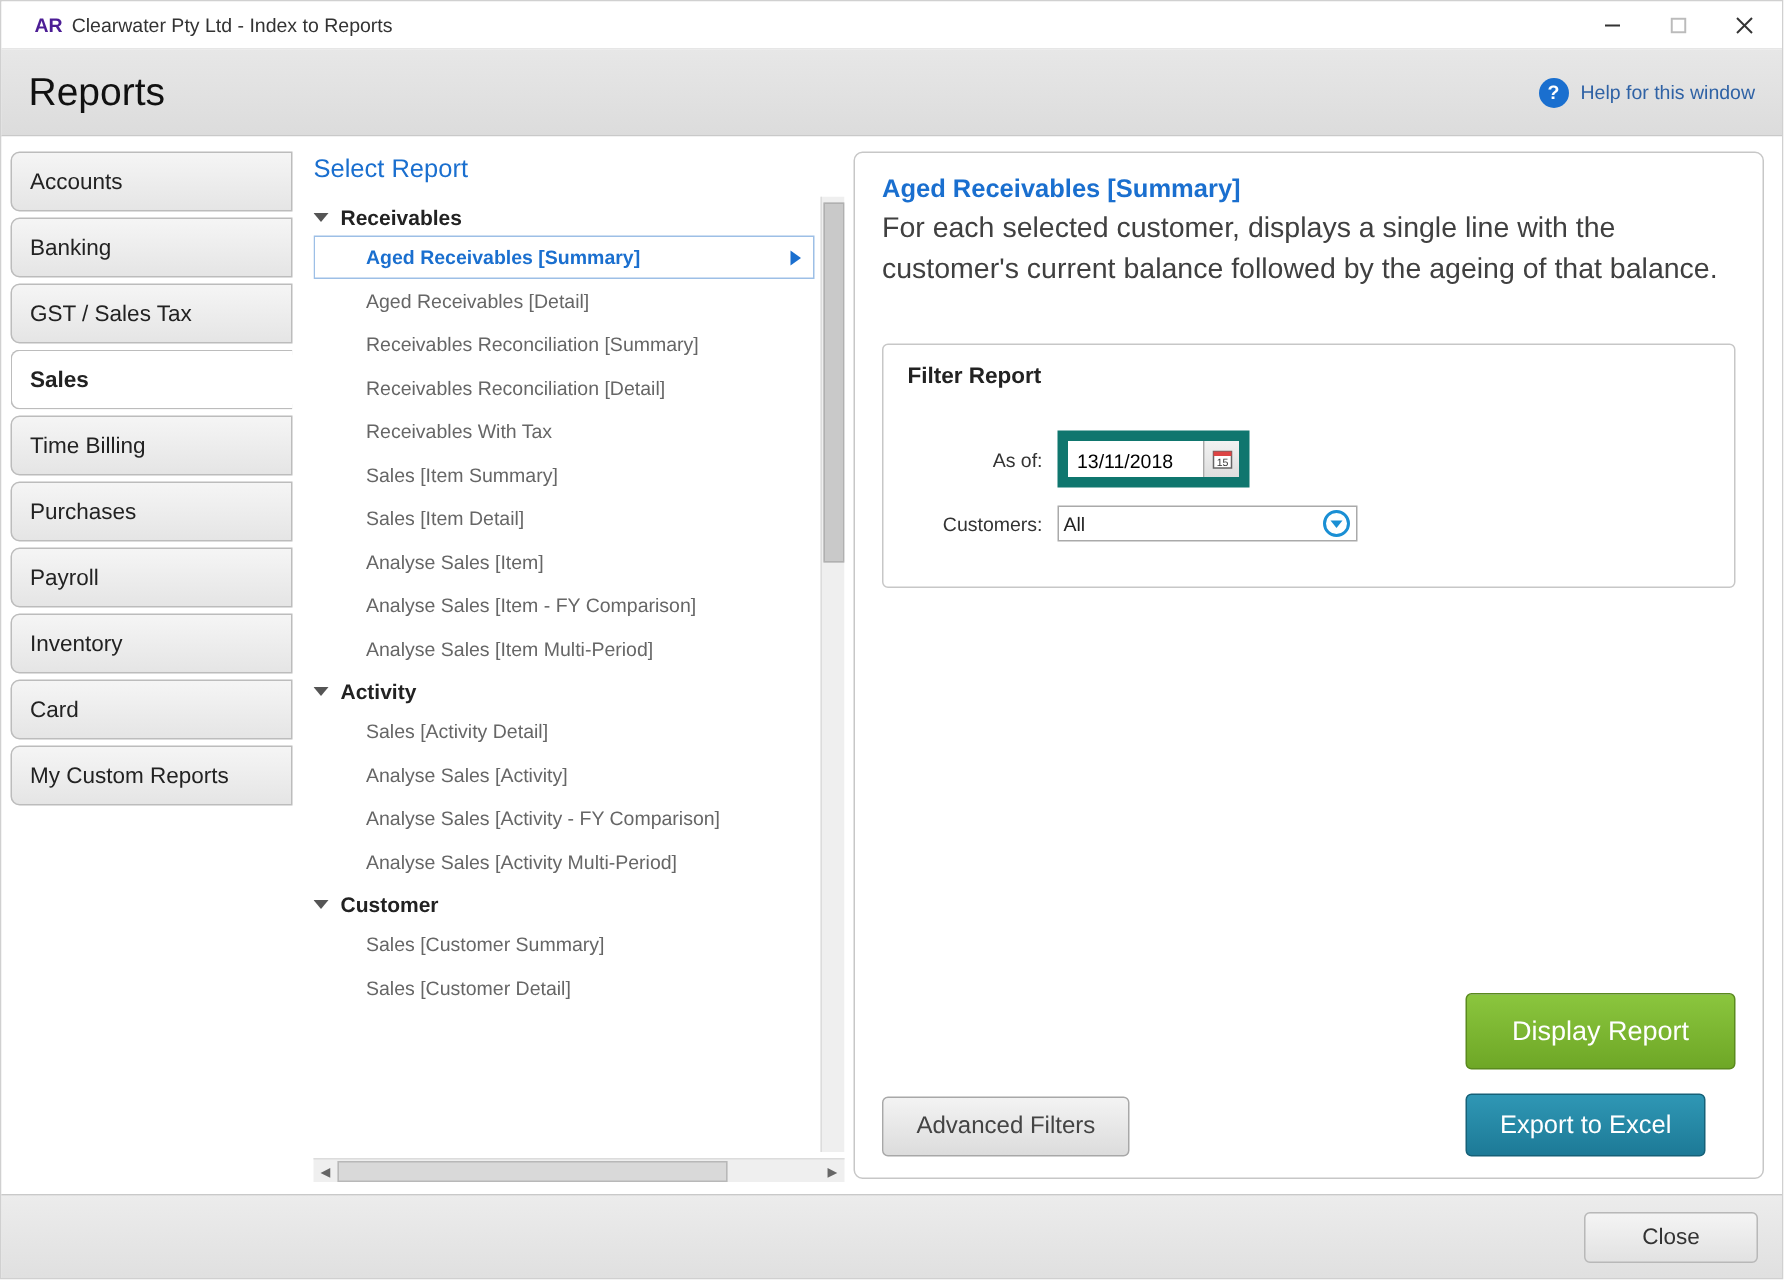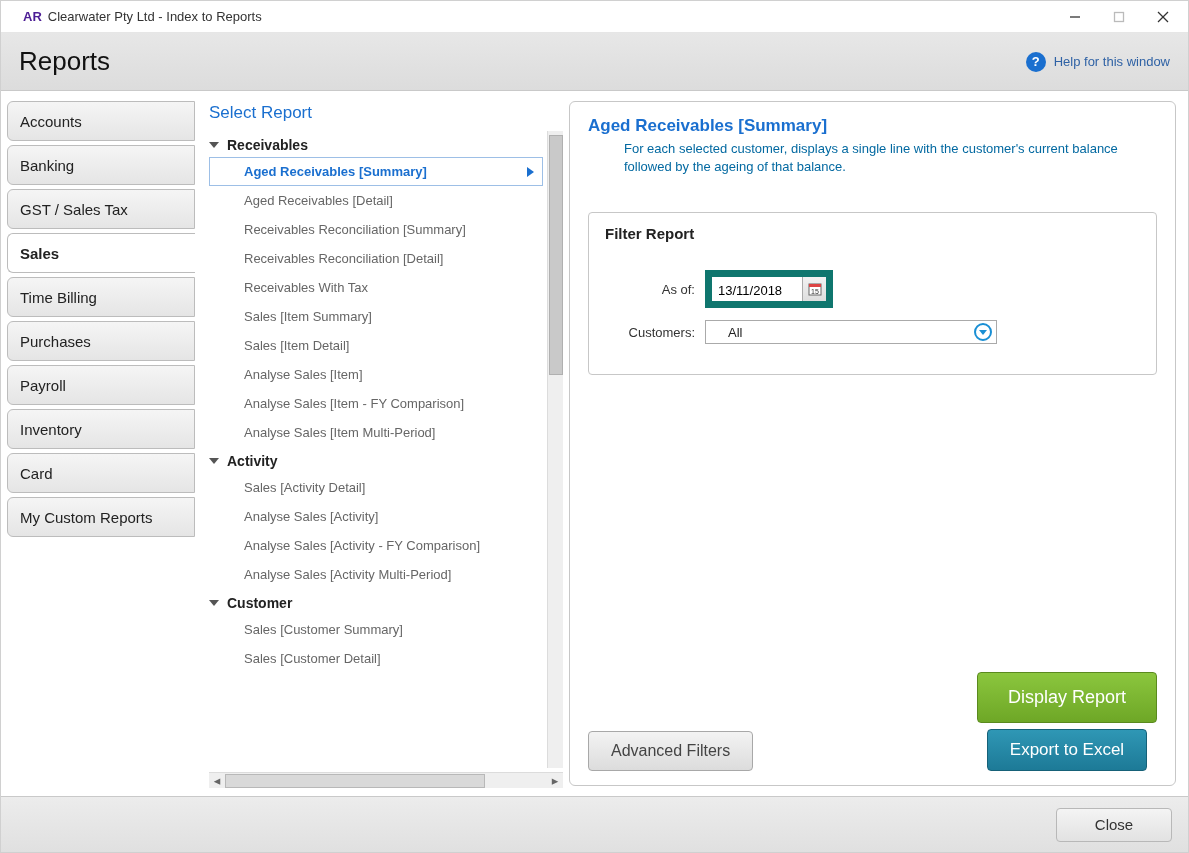--- a/index.html
+++ b/index.html
@@ -169,21 +169,21 @@
   background: #fff;
   padding: 14px 18px;
   display: flex; flex-direction: column;
   position: relative;
 }
 .detail-title {
   color: #1a6fcf; font-weight: bold; font-size: 17px;
   margin-bottom: 4px;
 }
 .detail-desc {
-  color: #0369a1; font-size: 13px; line-height: 1.4; margin-left: 36px;
+  color: #404040; font-size: 19px; line-height: 1.4;
 }
 .filter-box {
   margin-top: 36px;
   border: 1px solid #c7c7c7;
   border-radius: 4px;
   padding: 12px 16px 18px 16px;
 }
 .filter-title {
   font-weight: bold; font-size: 15px; margin-bottom: 28px;
 }
@@ -200,22 +200,22 @@
 .date-input {
   border: none; padding: 3px 6px; width: 90px; font-size: 13px; font-family: inherit;
 }
 .date-btn {
   width: 24px; height: 24px; border-left: 1px solid #aaa;
   background: linear-gradient(to bottom, #f2f2f2, #dedede);
   display: flex; align-items: center; justify-content: center;
   font-size: 10px;
 }
 .combo-wrap {
-  display: flex; align-items: center; border: 1px solid #aaa; width: 292px;
-  justify-content: space-between; padding: 2px 4px 2px 22px;
+  display: flex; align-items: center; border: 1px solid #aaa; width: 200px;
+  justify-content: space-between; padding: 2px 4px 2px 3px;
 }
 .combo-val { font-size: 13px; }
 .combo-btn {
   width: 18px; height: 18px; border-radius: 50%;
   border: 2px solid #1a8fd4;
   display: flex; align-items: center; justify-content: center;
 }
 .combo-btn .tri {
   width: 0; height: 0;
   border-left: 4px solid transparent;
@@ -226,21 +226,21 @@
   margin-top: auto;
   display: flex; align-items: flex-end; justify-content: space-between;
   gap: 12px;
 }
 .btn {
   padding: 10px 22px; font-size: 16px; border-radius: 4px;
   border: 1px solid #a8a8a8;
   background: linear-gradient(to bottom, #f3f3f3, #dcdcdc);
   color: #444; cursor: pointer;
 }
-.btn-stack { display: flex; flex-direction: column; gap: 6px; align-items: center; }
+.btn-stack { display: flex; flex-direction: column; gap: 16px; align-items: flex-start; }
 .btn-green {
   background: linear-gradient(to bottom, #8bc63e, #6ea726);
   border: 1px solid #5a8a1e; color: #fff; font-size: 18px;
   padding: 14px 30px; border-radius: 4px;
 }
 .btn-teal {
   background: linear-gradient(to bottom, #2f97b5, #1d7a97);
   border: 1px solid #166178; color: #fff; font-size: 17px;
   padding: 10px 22px; border-radius: 4px;
 }

